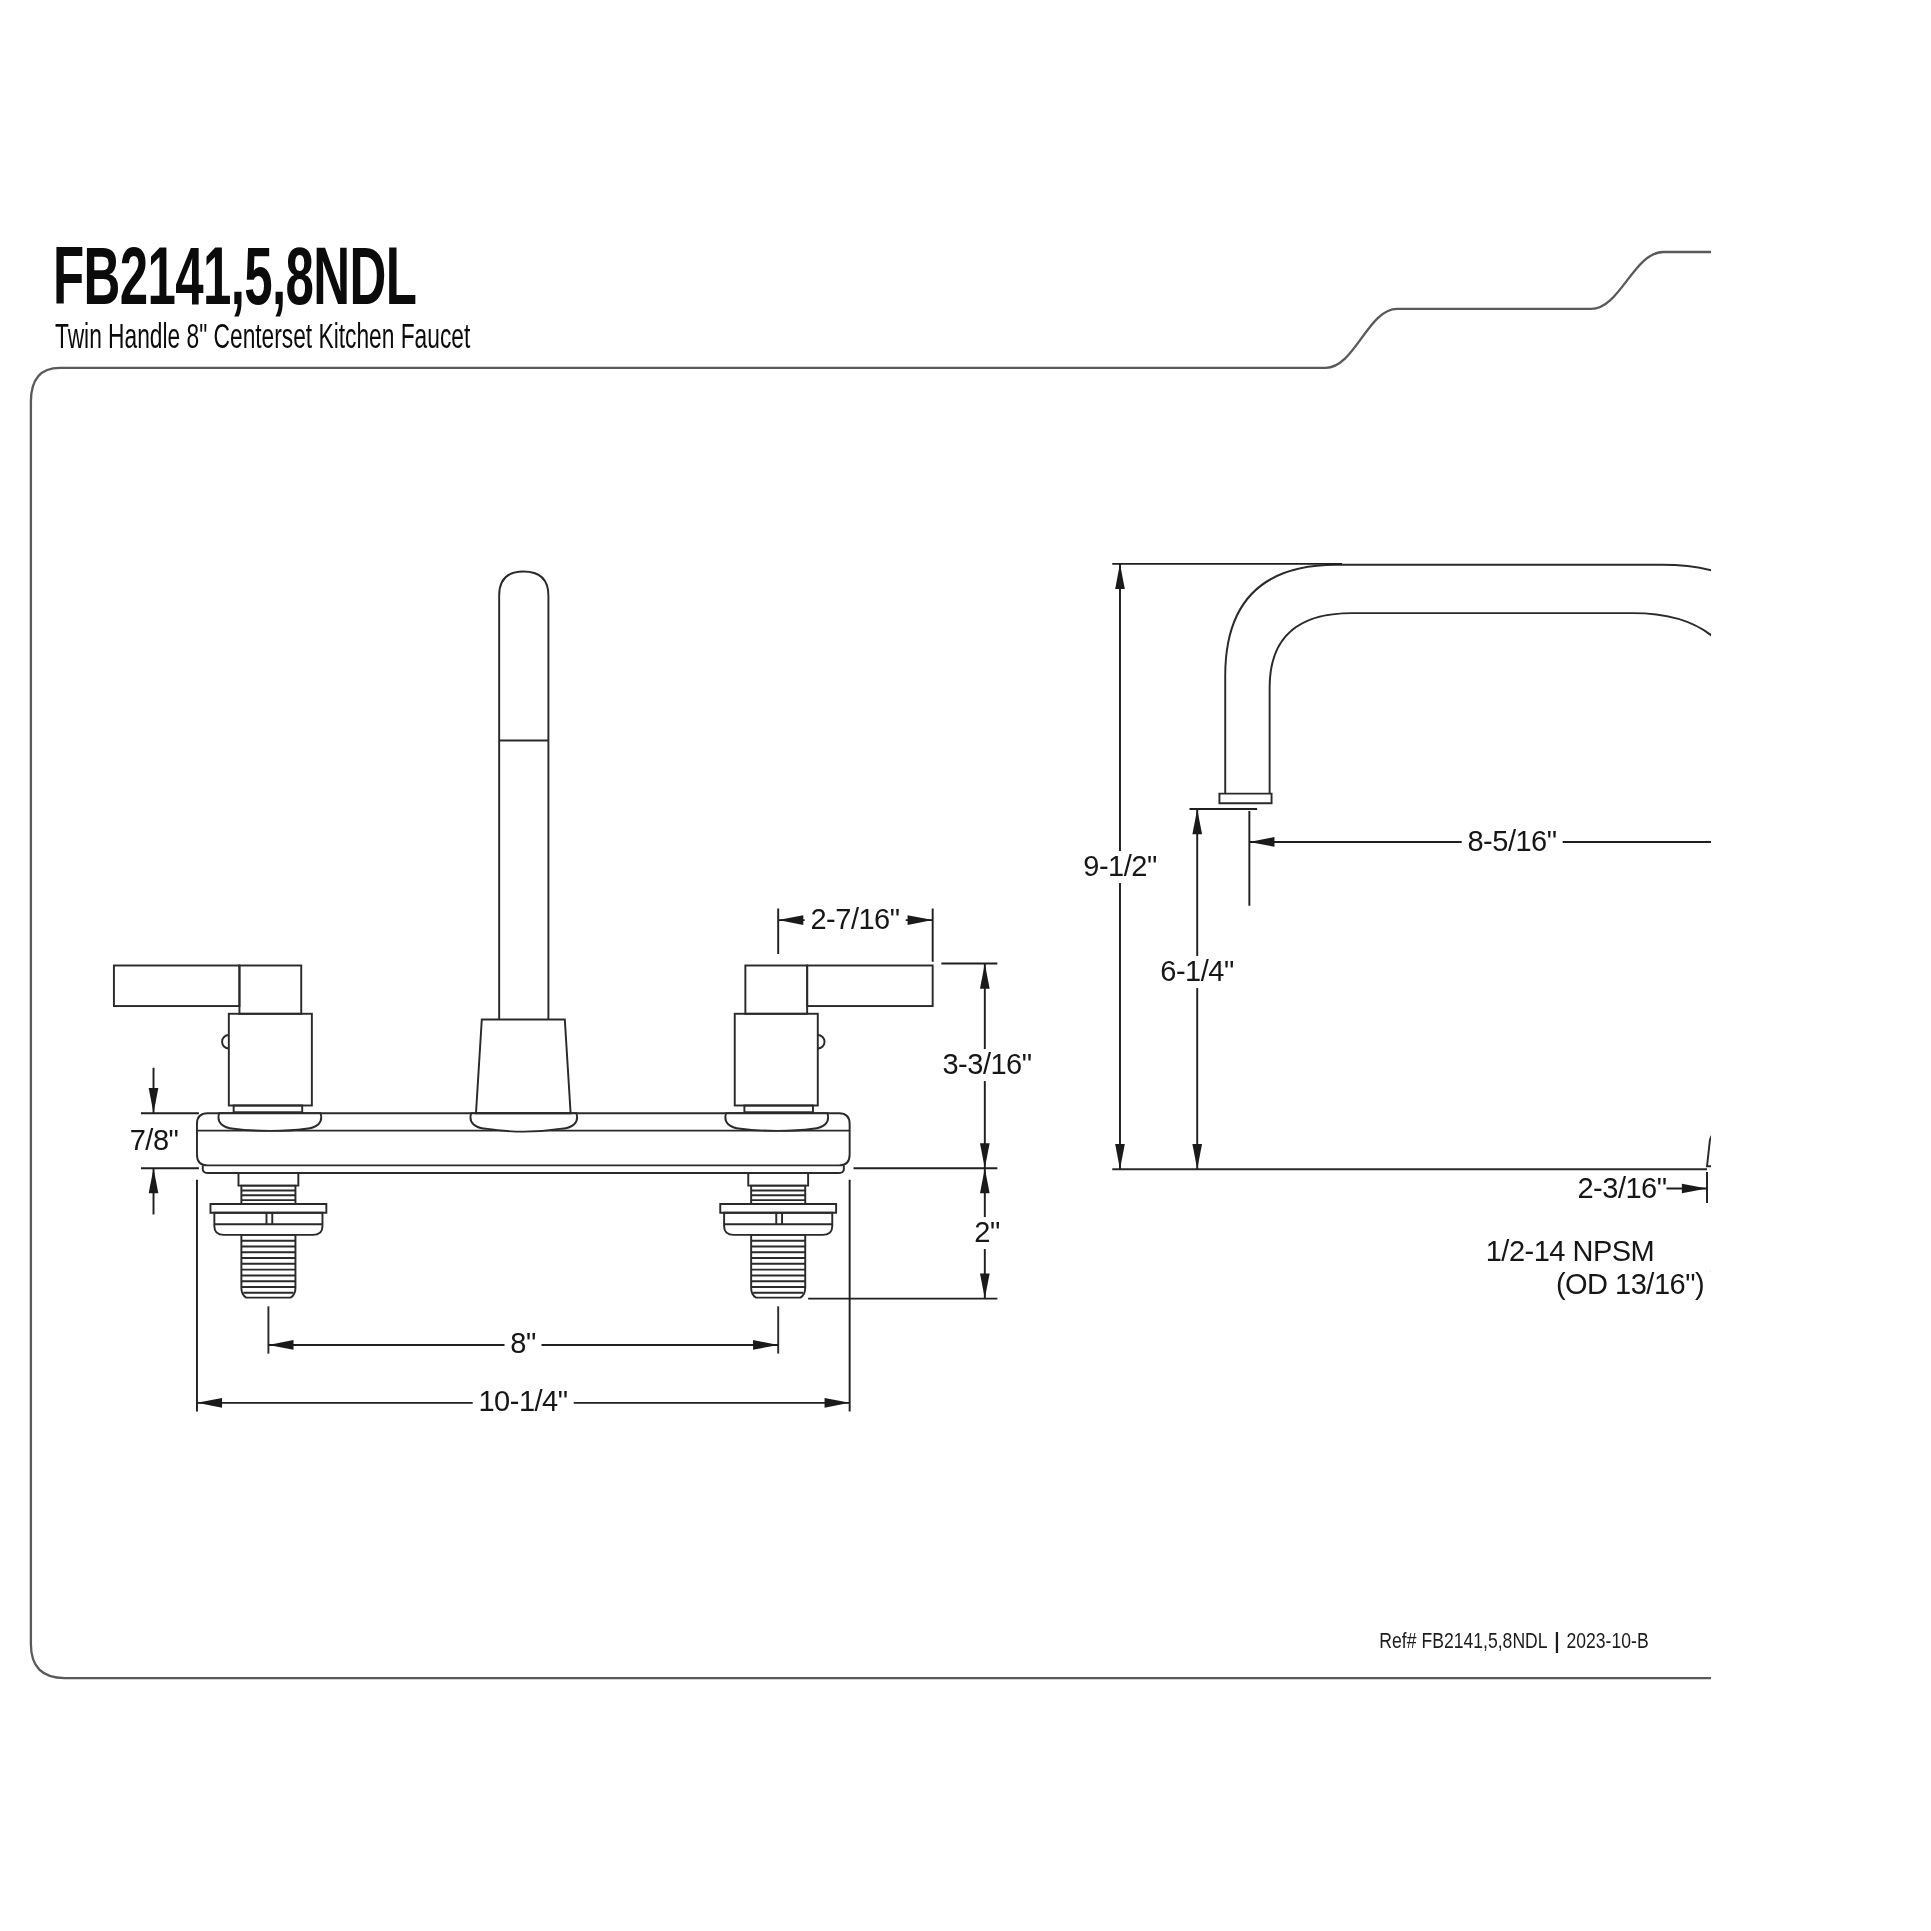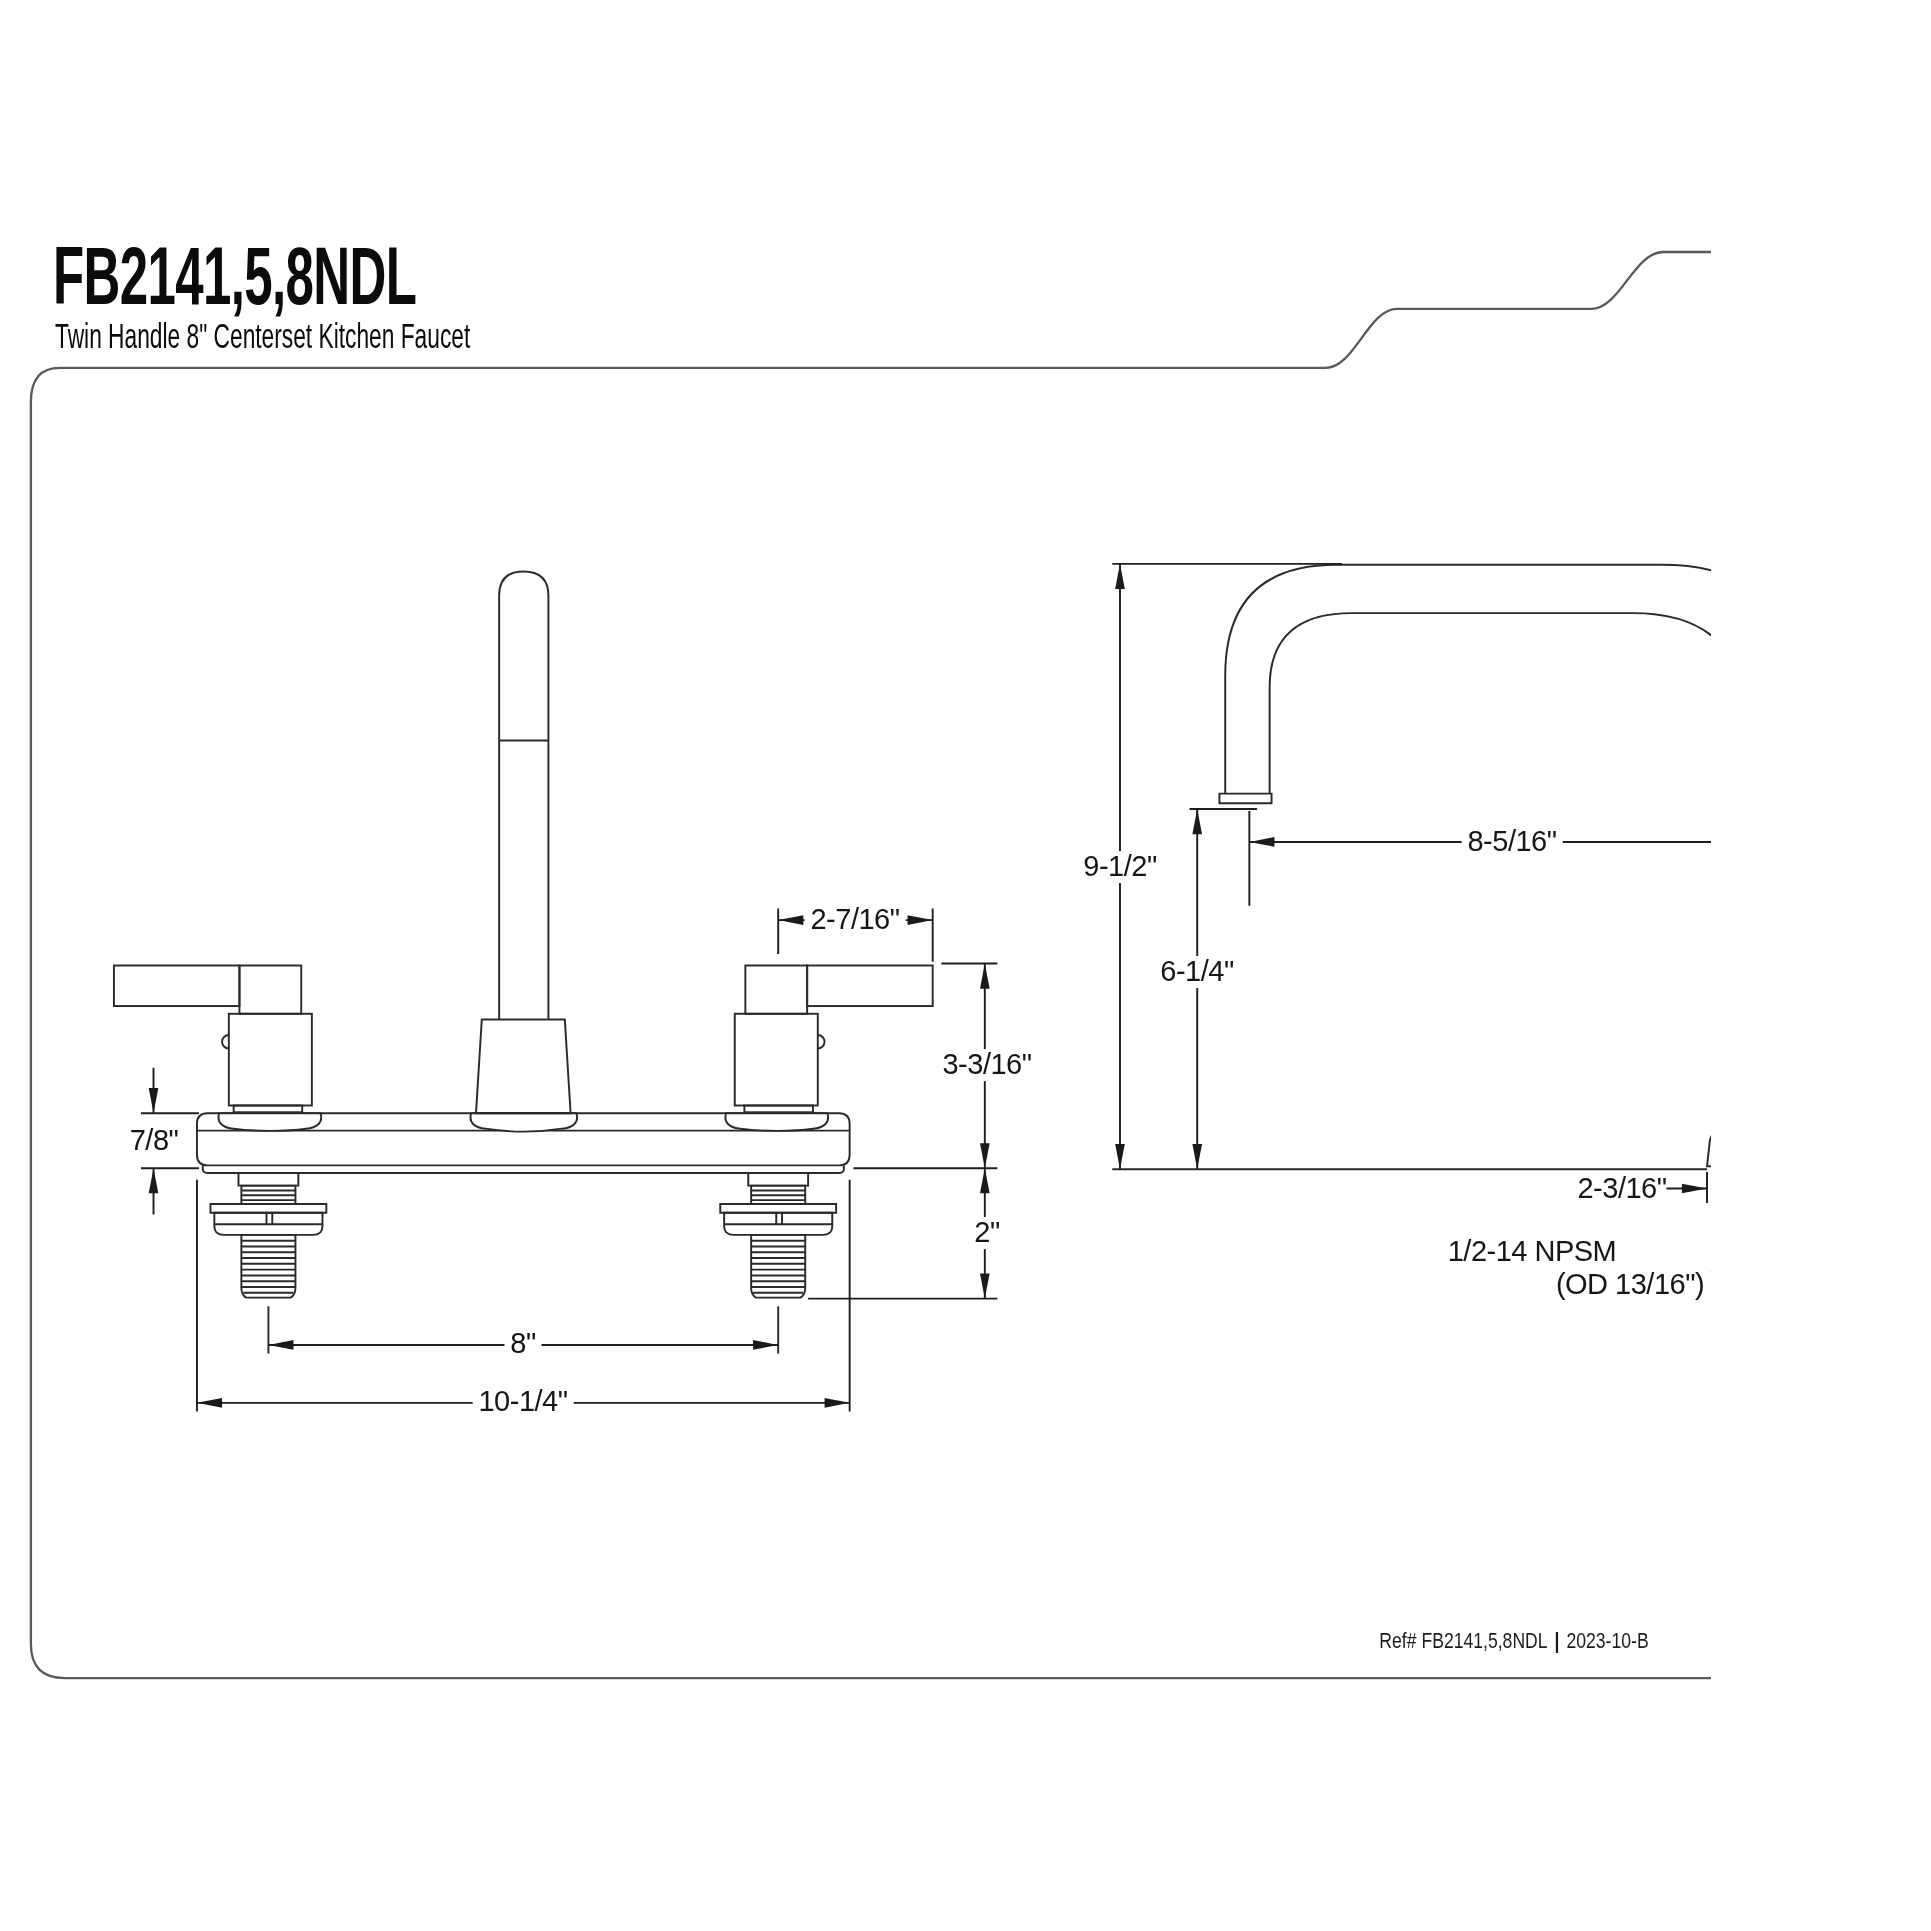--- a/index.html
+++ b/index.html
@@ -170,21 +170,21 @@
   <span class="dim bg" style="left:855px;top:920px">2-7/16"</span>
   <span class="dim bg" style="left:987px;top:1065px">3-3/16"</span>
   <span class="dim" style="left:154px;top:1141px">7/8"</span>
   <span class="dim bg" style="left:987px;top:1233px">2"</span>
   <span class="dim bg" style="left:523px;top:1344px">8"</span>
   <span class="dim bg" style="left:523px;top:1402px">10-1/4"</span>
   <span class="dim bg" style="left:1120px;top:867px">9-1/2"</span>
   <span class="dim bg" style="left:1197px;top:972px">6-1/4"</span>
   <span class="dim bg" style="left:1512px;top:842px">8-5/16"</span>
   <span class="dim" style="left:1622px;top:1189px">2-3/16"</span>
-  <span class="dim" style="left:1532px;top:1252px">1/2-14 NPSM</span>
+  <span class="dim" style="left:1570px;top:1252px">1/2-14 NPSM</span>
   <span class="dim" style="left:1630px;top:1285px">(OD 13/16")</span>
 
   <div class="footer">
     <span>Ref# FB2141,5,8NDL</span>
     <span class="sep">|</span>
     <span>2023-10-B</span>
   </div>
 
 </div>
 

